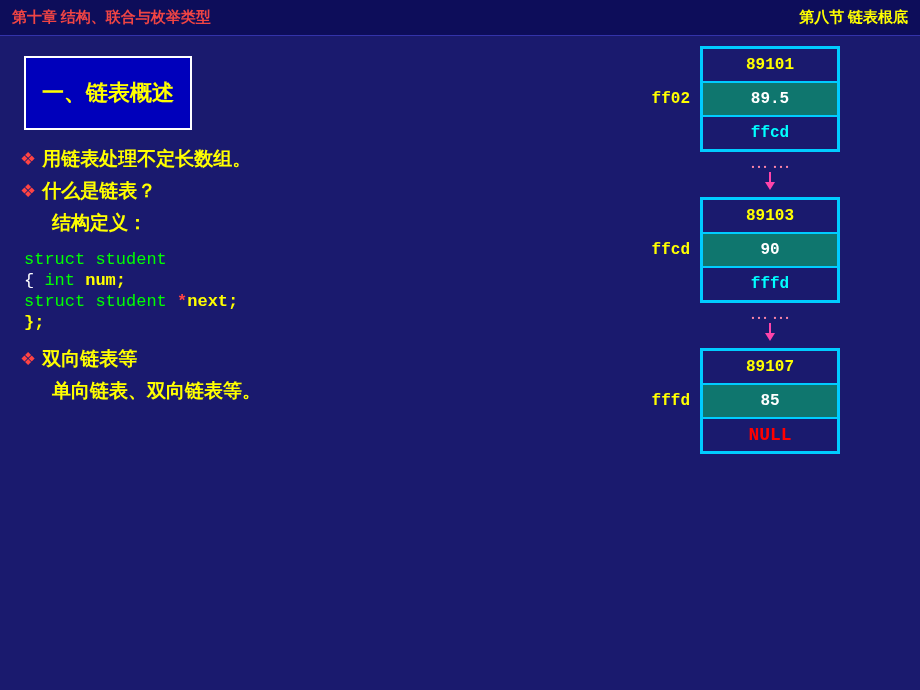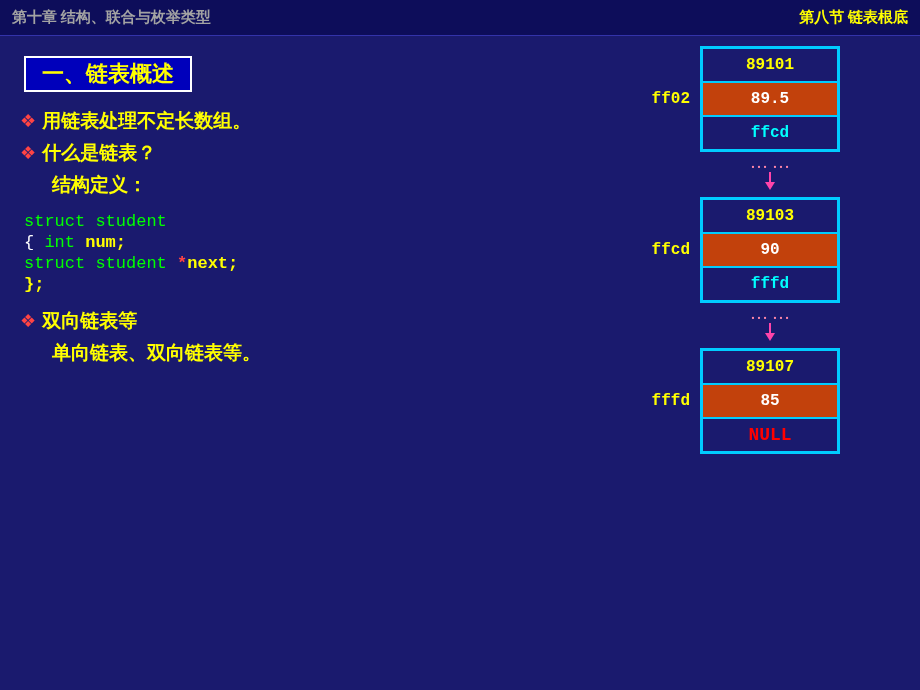--- a/index.html
+++ b/index.html
@@ -17,37 +17,37 @@
       width: 100%;
       height: 36px;
       background: #0d0d5a;
       border-bottom: 1px solid #3333aa;
       display: flex;
       align-items: center;
       justify-content: space-between;
       padding: 0 12px;
     }
     .top-left-title {
-      color: #a3a3a3;
+      color: #ef4444;
       font-size: 15px;
       font-weight: bold;
     }
     .top-right-title {
       color: #ffff00;
       font-size: 15px;
       font-weight: bold;
     }
 
     
     .section-heading {
       display: inline-block;
       background: #0000bb;
       border: 2px solid #ffffff;
       margin: 10px 14px;
-      padding: 1px 16px;
+      padding: 20px 16px;
     }
     .section-heading span {
       color: #ffff00;
       font-size: 22px;
       font-weight: bold;
     }
 
     
     .left-content {
       position: absolute;
@@ -129,21 +129,21 @@
       border: 1px solid #00ccff;
       height: 34px;
       display: flex;
       align-items: center;
       justify-content: center;
       font-family: 'Courier New', monospace;
       font-size: 16px;
       font-weight: bold;
     }
     .cell-num { color: #ffff00; background: #1a1a6e; }
-    .cell-score { color: #ffffff; background: #c2410c; }
+    .cell-score { color: #ffffff; background: #0f766e; }
     .cell-next { color: #00ffff; background: #1a1a6e; }
     .cell-null { color: #ff0000; background: #1a1a6e; font-weight: bold; font-size: 18px; }
 
     .dots-row {
       display: flex;
       align-items: center;
       margin: 2px 0;
     }
     .dots-spacer { width: 60px; }
     .dots-content {

